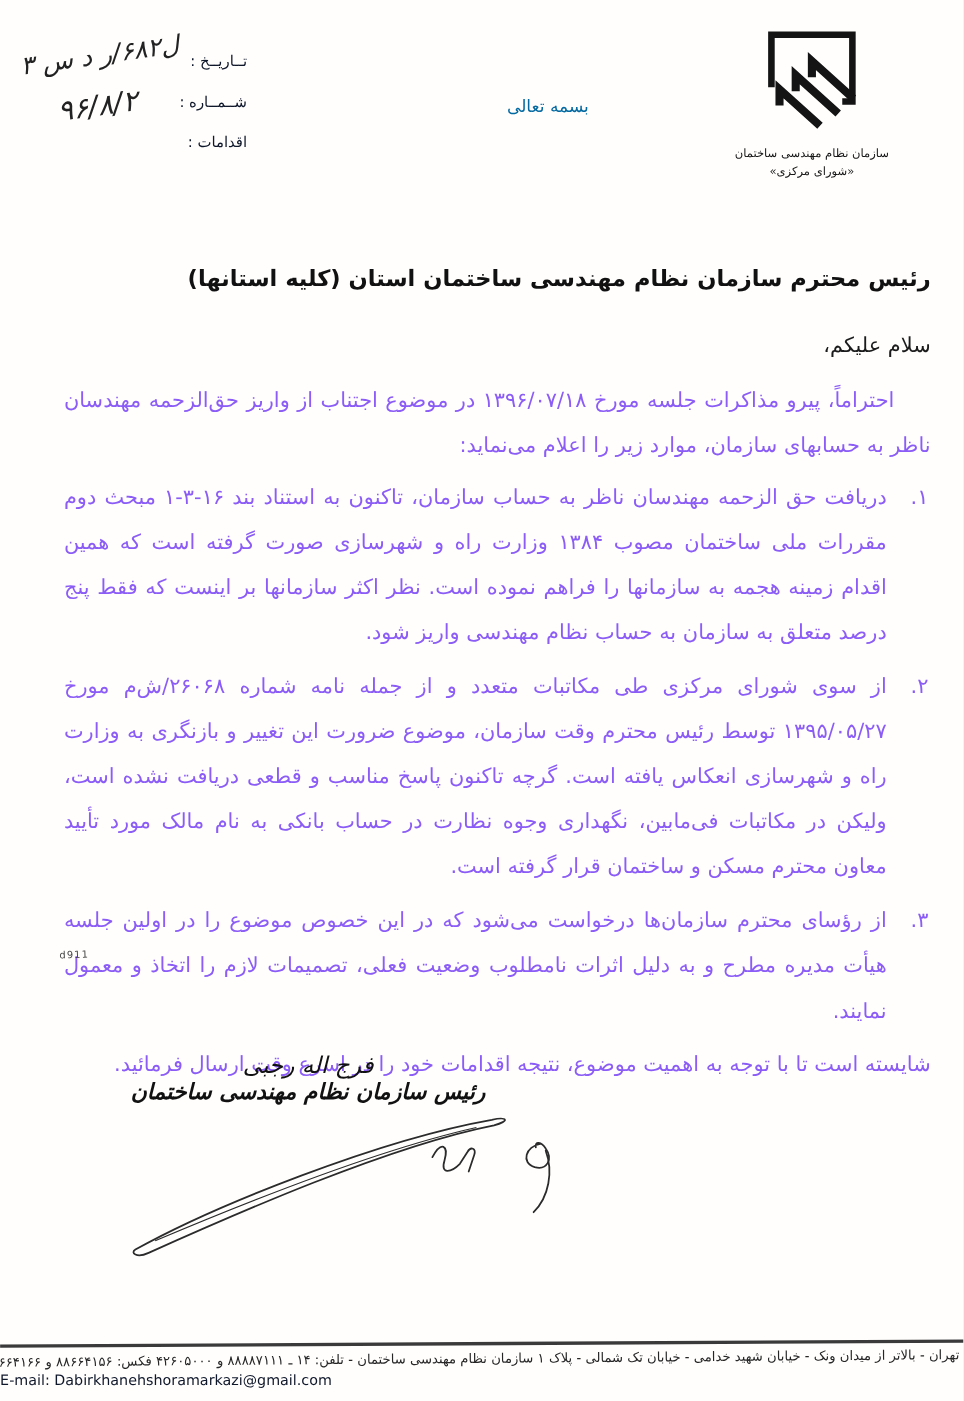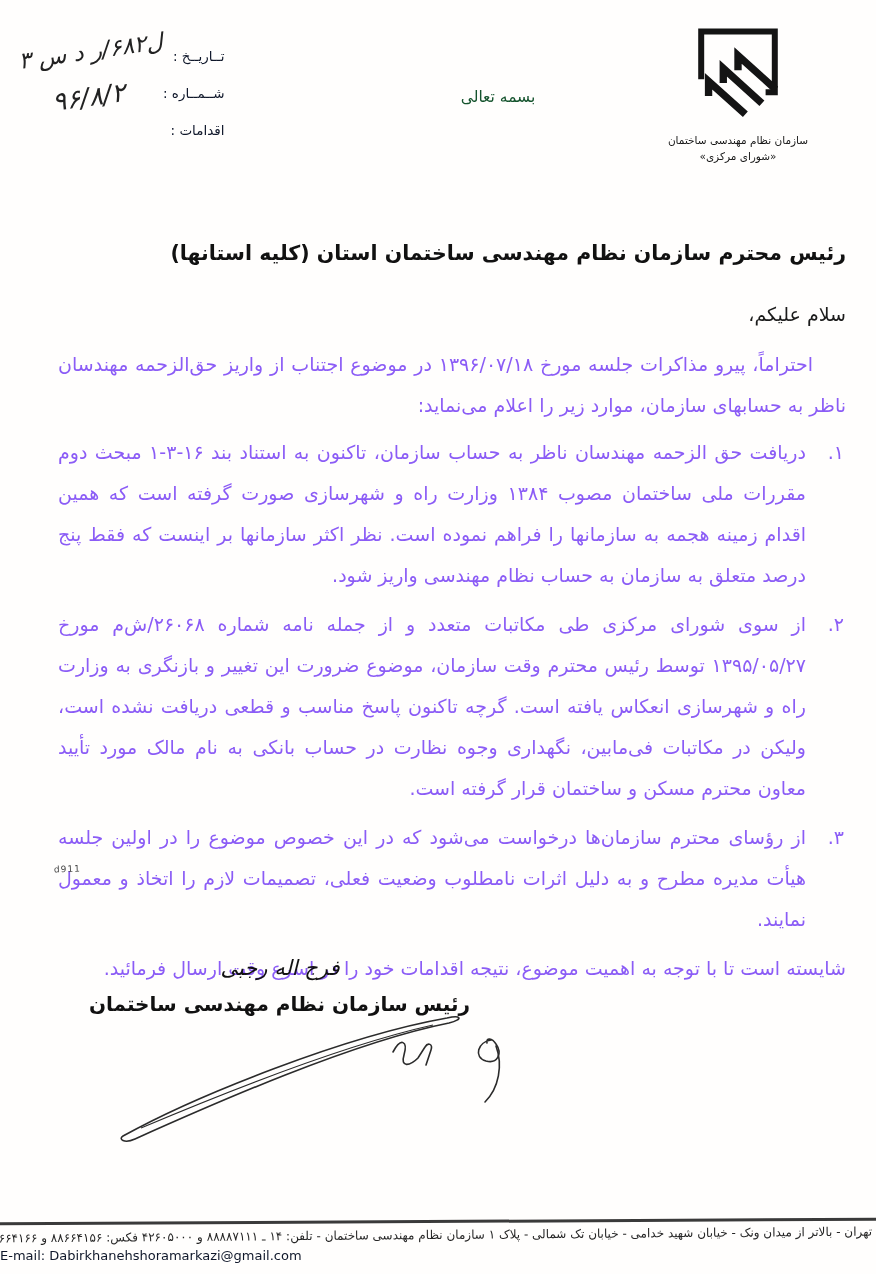--- a/index.html
+++ b/index.html
@@ -16,21 +16,21 @@
     color:#222; transform:rotate(-8deg); font-style:italic; white-space:nowrap;
   }
   .hand-date { left:18px; top:38px; font-size:23px; letter-spacing:2px; }
   .hand-number { left:52px; top:82px; font-size:26px; letter-spacing:4px; }
 
   .head-labels { position:absolute; left:163px; top:48px; font-size:13.5px; color:#0f172a; }
   .head-labels .lbl { display:block; margin-bottom:21px; letter-spacing:1px; }
 
   .bismillah {
     position:absolute; left:388px; top:88px; width:220px; text-align:center;
-    font-size:15.5px; color:#14532d;
+    font-size:15.5px; color:#0369a1;
   }
 
   .logo-wrap { position:absolute; left:640px; top:26px; width:196px; text-align:center; }
   .logo-wrap svg { display:block; margin:0 auto; }
   .org-name { font-size:10.5px; margin-top:16px; color:#161616; letter-spacing:0.5px; white-space:nowrap; }
   .org-sub  { font-size:10.5px; margin-top:4px; color:#161616; letter-spacing:3.5px; white-space:nowrap; }
 
   
   .recipient {
     position:absolute; right:30px; left:30px; top:241px;
@@ -49,21 +49,21 @@
   .closing { margin-top:4px; }
 
   .margin-note {
     position:absolute; left:54px; top:864px; font-size:9px; color:#444;
     letter-spacing:1px; transform:rotate(-2deg); font-family:"DejaVu Sans", sans-serif;
   }
 
   
   .sig-block { position:absolute; left:90px; top:956px; width:380px; text-align:center; }
   .sig-name  { font-size:21px; font-weight:normal; font-style:italic; color:#111; }
-  .sig-title { font-size:20px; font-weight:bold; color:#111; margin-top:12px; white-space:nowrap; }
+  .sig-title { font-size:20px; font-weight:bold; font-style:italic; color:#111; white-space:nowrap; }
   .sig-scribble { position:absolute; left:95px; top:988px; pointer-events:none; }
 
   
   .footer-rule {
     position:absolute; left:0; right:0; top:1220px; height:3px; background:#3a3a3a;
     transform:rotate(-0.3deg);
   }
   .footer-address {
     position:absolute; left:4px; right:4px; top:1228px; text-align:center;
     font-size:12px; color:#262626; transform:rotate(-0.45deg); white-space:nowrap;

